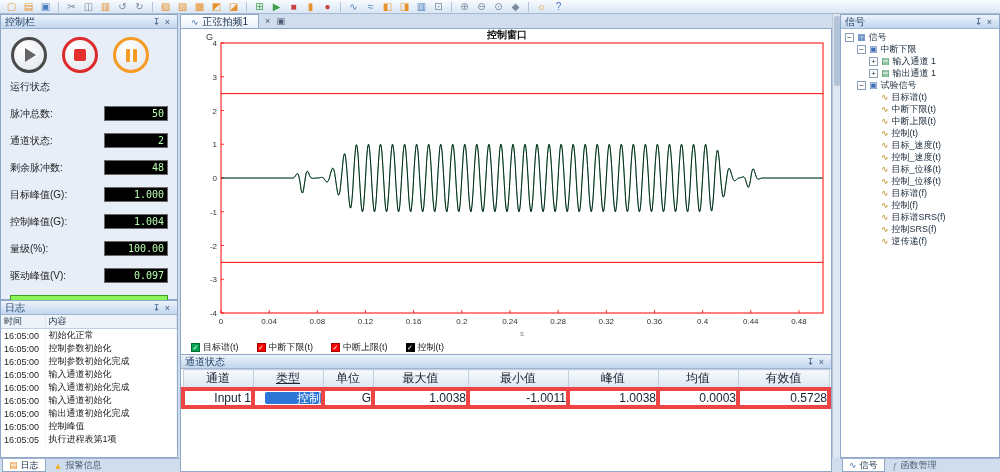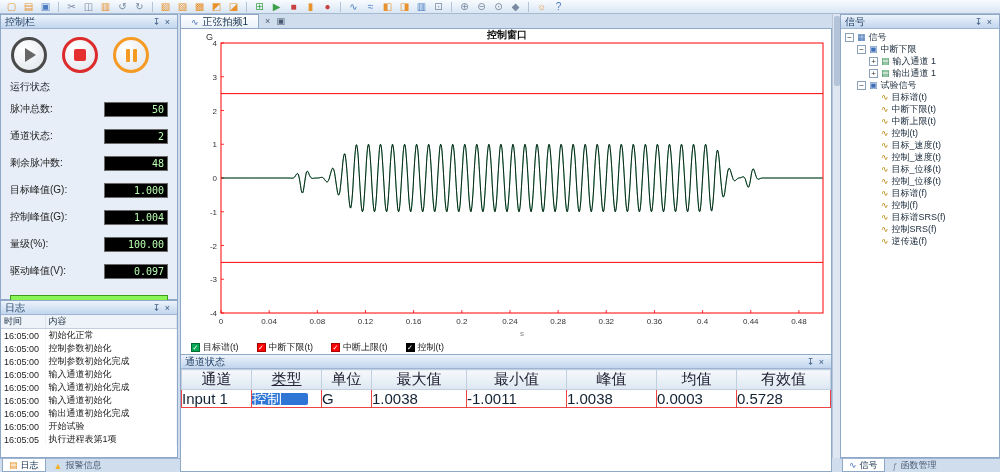--- a/index.html
+++ b/index.html
@@ -26,21 +26,21 @@
   .cbtns{display:flex;gap:15px;padding:8px 10px 2px}
   .cbtn{width:36px;height:36px;border-radius:50%;display:flex;align-items:center;justify-content:center;
     background:radial-gradient(circle at 35% 30%,#ffffff,#dfe4ea);cursor:pointer}
   .cbtn.play{border:3px solid #4a4a4a}
   .cbtn.stop{border:3px solid #dd2a2a}
   .cbtn.pause{border:3px solid #f59a23;gap:3px}
   .tri{width:0;height:0;border-left:11px solid #666;border-top:7px solid transparent;border-bottom:7px solid transparent;margin-left:3px}
   .sq{width:12px;height:12px;background:#e53030;border-radius:2px}
   .pbar{width:4px;height:13px;background:#f59a23;border-radius:1px}
   .status-title{margin:5px 9px 3px;font-size:10px;color:#223}
-  .frow{display:flex;align-items:flex-start;height:19px;margin:8px 9px}
+  .frow{display:flex;align-items:flex-end;height:19px;margin:8px 9px}
   .flab{flex:1;font-size:10px;color:#222}
   .fval{width:64px;height:15px;background:#000;border:1px solid #6a6a6a;color:#b9ffb0;
     font-family:"DejaVu Sans Mono",monospace;font-size:10px;line-height:13px;text-align:right;padding:0 3px}
   .runbox{margin:12px 9px 0;height:28px;background:linear-gradient(#8df55b,#5fee27);border:1px solid #3f9a20;
     display:flex;align-items:center;justify-content:center;color:#c32a1e;font-weight:bold;font-size:15px;
     letter-spacing:2px;font-family:"Liberation Serif","DejaVu Serif",serif}
 
   
   .log-panel{left:0;top:300px;width:178px;height:158px;overflow:hidden}
   .logtable{width:100%;border-collapse:collapse;font-size:9px;table-layout:fixed}
@@ -72,24 +72,24 @@
   .chart-wrap svg{display:block}
   .legend{position:absolute;left:0;top:312px;width:100%;height:13px;display:flex;align-items:center;
     gap:18px;padding-left:10px;font-size:9px;background:#fff}
   .lgi{display:inline-flex;align-items:center;cursor:pointer}
   .lgbox{display:inline-flex;width:9px;height:9px;color:#fff;font-size:7px;line-height:9px;
     justify-content:center;align-items:center;margin-right:3px;border:1px solid rgba(0,0,0,.35)}
   .lglab{color:#222}
 
   
   .channel-panel{left:180px;top:354px;width:652px;height:118px;overflow:hidden}
-  .chtable{width:100%;border-collapse:collapse;font-size:15px;table-layout:fixed}
+  .chtable{width:100%;border-collapse:collapse;font-size:12px;table-layout:fixed}
   .chtable th{height:13px;background:linear-gradient(#f6f9fc,#dde7f2);border:1px solid #c2cfdf;
     font-weight:normal;color:#223}
-  .chtable td{height:14px;border:1px solid #ef4444;text-align:left;color:#123}
+  .chtable td{height:14px;border:4px solid #ef4444;text-align:right;color:#123}
   .chip{display:inline-block;width:56px;background:#2e75d6;color:#fff;border-radius:2px;line-height:12px}
 
   
   .vscroll{position:absolute;left:832px;top:14px;width:8px;height:444px;background:#dde6f1;
     border-left:1px solid #b8c6d8;cursor:pointer}
   .vthumb{position:absolute;left:1px;top:2px;width:6px;height:70px;background:#b3c3d8;border-radius:2px}
 
   
   .signal-panel{left:840px;top:14px;width:160px;height:444px;overflow:hidden}
   .tree{padding:2px 0 0 2px}
@@ -233,21 +233,21 @@
           <tr>
             <td>16:05:00</td>
             <td>输入通道初始化</td>
           </tr>
           <tr>
             <td>16:05:00</td>
             <td>输出通道初始化完成</td>
           </tr>
           <tr>
             <td>16:05:00</td>
-            <td>开始试验</td>
+            <td>控制峰值</td>
           </tr>
           <tr>
             <td>16:05:05</td>
             <td>执行进程表第1项</td>
           </tr>
         </tbody>
     </table>
   </div>
 
   <div class="tabstrip left-tabs">

